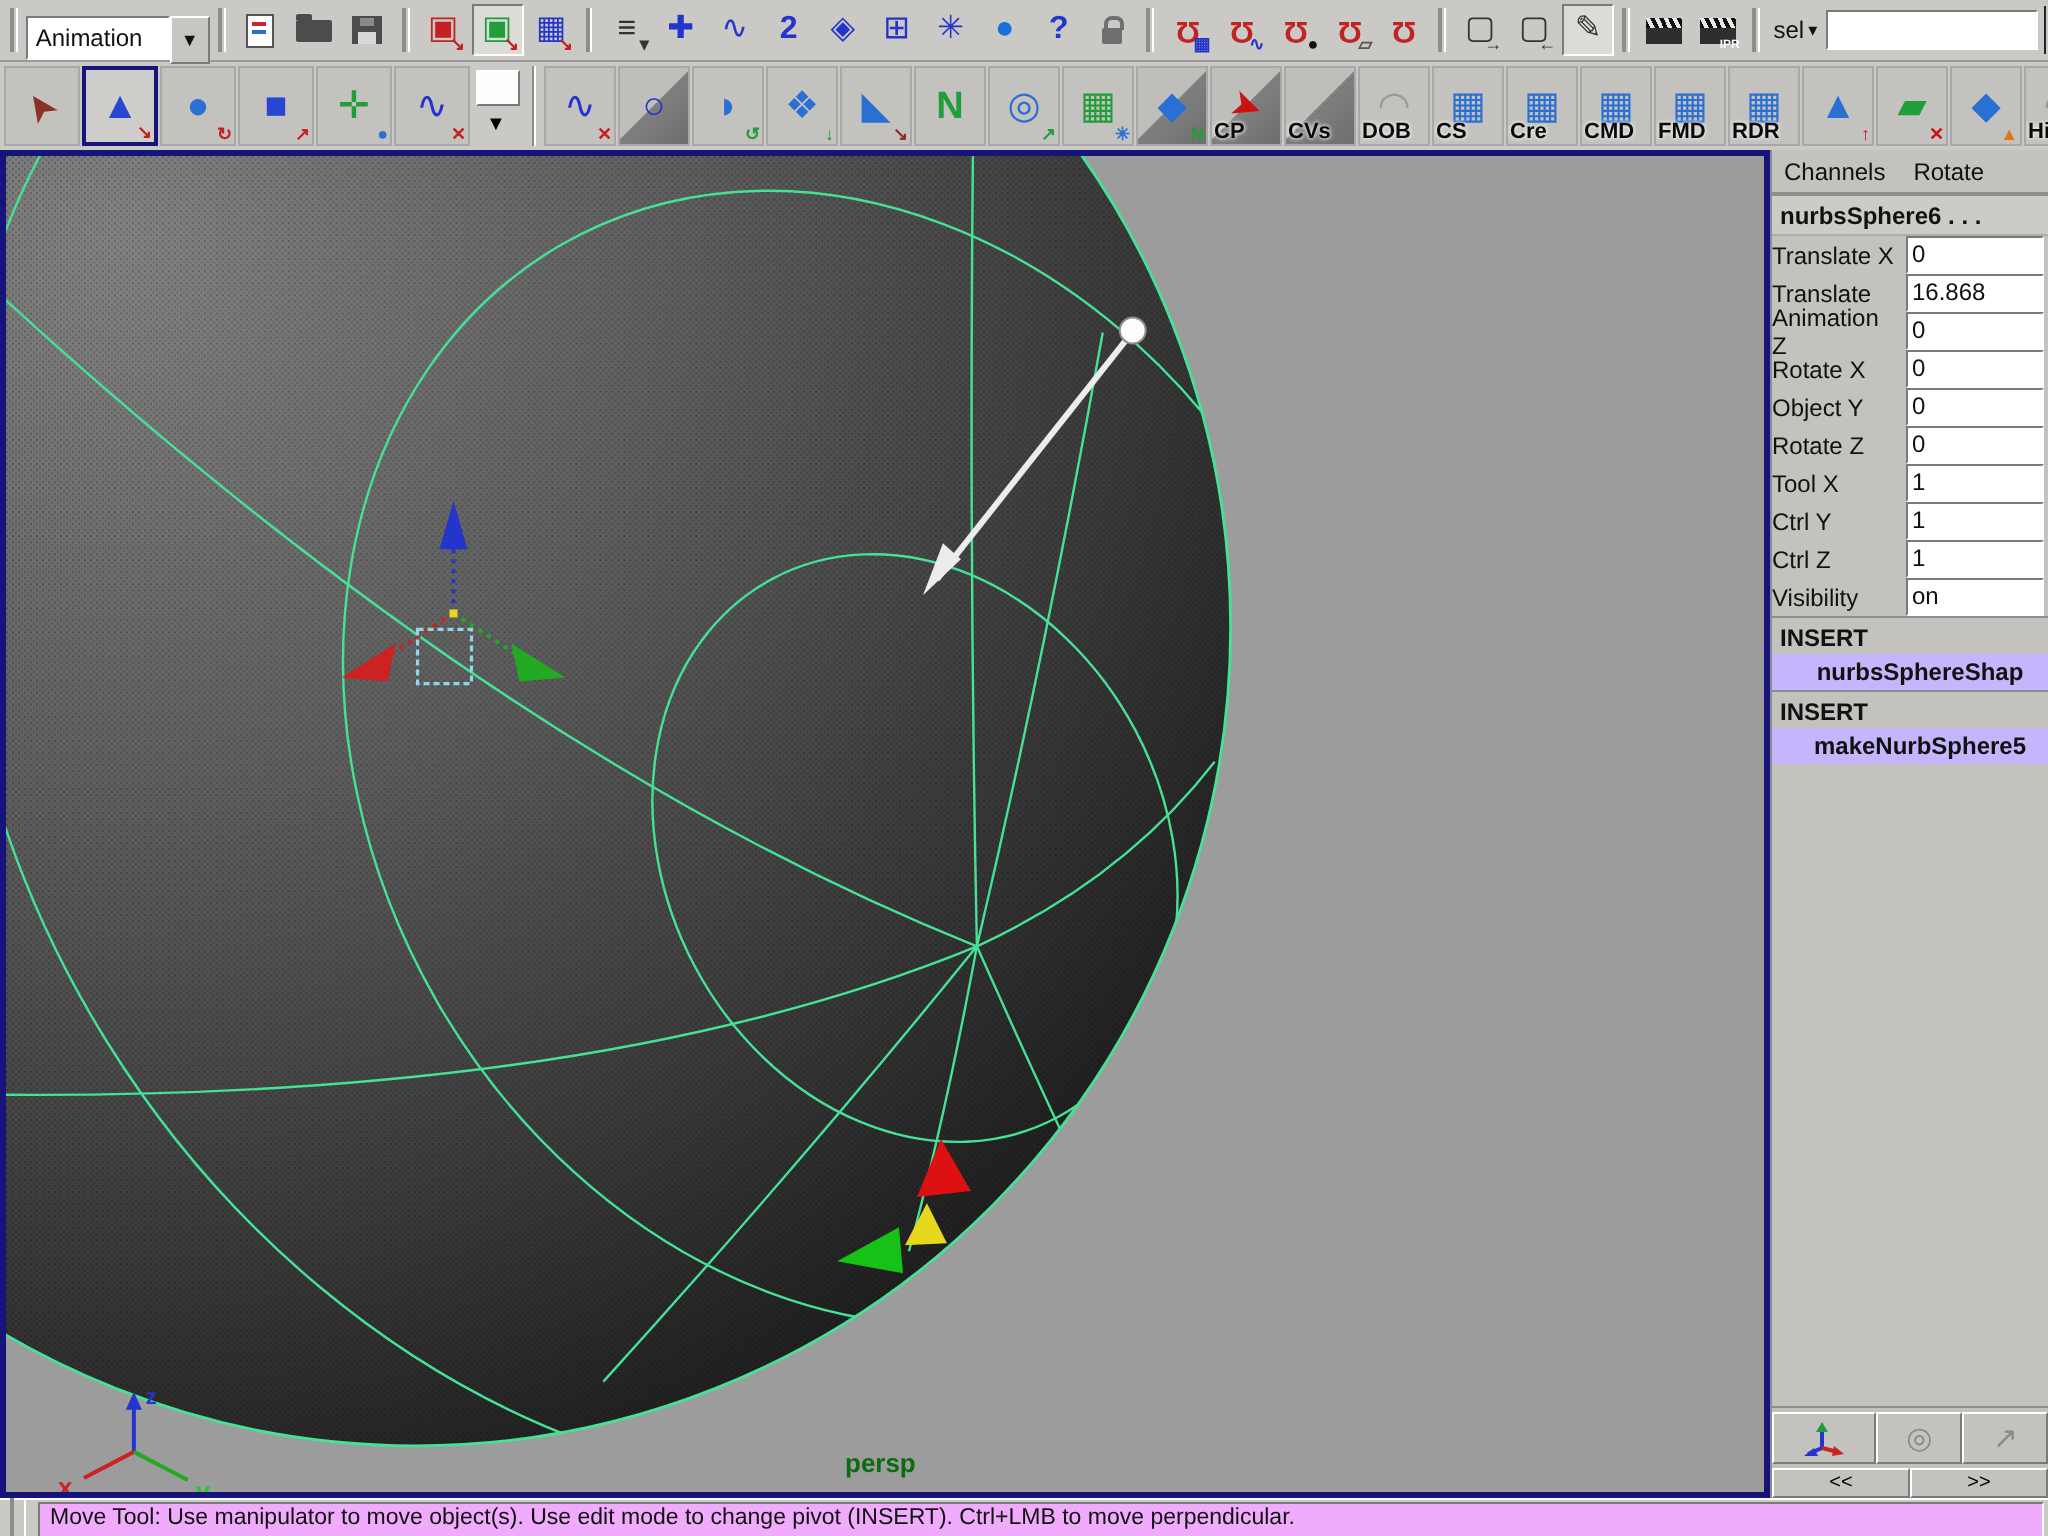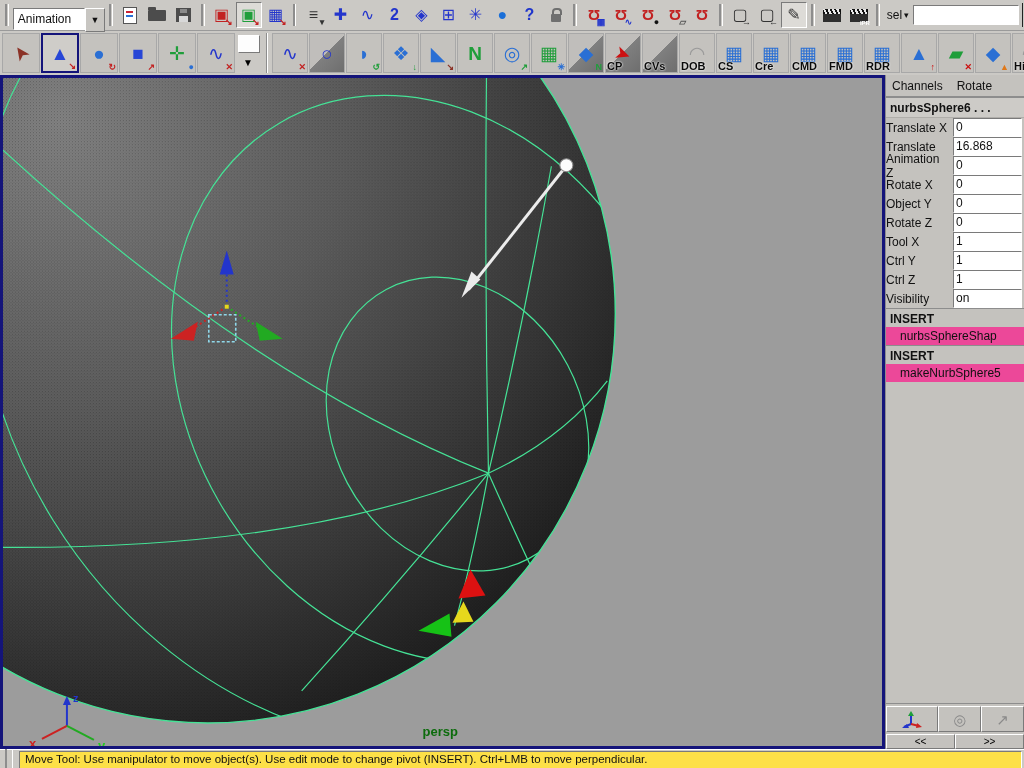--- a/index.html
+++ b/index.html
@@ -91,33 +91,33 @@
   #channel-panel{width:138px;flex:0 0 auto;background:#c4c2be;display:flex;flex-direction:column;border-left:1px solid #8d8d8d;}
   #cb-menu{display:flex;gap:14px;padding:4px 6px 3px 6px;font-size:12px;}
   #cb-menu span{cursor:pointer;}
   #cb-body{border-top:2px solid #8d8d8d;flex:1 1 auto;display:flex;flex-direction:column;overflow:hidden;}
   .cb-node{font-weight:bold;font-size:12px;padding:3px 4px 2px 4px;background:#cdcbc7;border-bottom:1px solid #b0aeaa;}
   .cb-row{display:flex;align-items:center;height:19px;}
   .cb-label{width:64px;text-align:left;padding-right:3px;font-size:12px;flex:0 0 auto;cursor:pointer;}
   .cb-val{flex:1 1 auto;height:17px;background:#fff;border:1px solid;border-color:#7a7a7a #fff #fff #7a7a7a;
     font-size:12px;line-height:16px;padding:0 2px;margin-right:2px;cursor:text;}
   .cb-sec{font-weight:bold;font-size:12px;padding:3px 4px 1px 4px;border-top:1px solid #8d8d8d;}
-  .cb-sub{font-weight:normal;font-size:12px;padding:2px 4px 2px 14px;background:#ec4899;cursor:pointer;}
+  .cb-sub{font-weight:bold;font-size:12px;padding:2px 4px 2px 14px;background:#c4b5fd;cursor:pointer;text-align:center;}
   #cb-bottom{margin-top:auto;border-top:1px solid #8d8d8d;padding-top:2px;}
   .cb-btnrow{display:flex;}
   .cb-btnrow button{flex:1 1 auto;height:26px;background:#c4c2be;cursor:pointer;
     border:1px solid;border-color:#fff #7a7a7a #7a7a7a #fff;
     display:flex;align-items:center;justify-content:center;color:#8a8a8a;font-size:14px;}
   .cb-speed{display:flex;margin-top:2px;}
   .cb-speed button{flex:1 1 auto;height:15px;background:#c4c2be;cursor:pointer;font-size:10px;line-height:1;
     border:1px solid;border-color:#fff #7a7a7a #7a7a7a #fff;padding:0;}
 
   
   #status-bar{height:20px;display:flex;align-items:center;background:#cbc9c5;padding:0 2px;gap:3px;border-top:1px solid #fff;}
-  #status-msg{flex:1 1 auto;height:16px;line-height:15px;background:#fde047;
+  #status-msg{flex:1 1 auto;height:16px;line-height:15px;background:#f0abfc;
     border:1px solid;border-color:#7a7a7a #fff #fff #7a7a7a;font-size:11.5px;padding:0 5px;}
 </style>
 </head>
 <body>
 
 <div id="toolbar-row1">
     <div class="handle"></div>
     <div class="combo">
       <span class="cval">Animation</span>
       <span class="cbtn">▼</span>

